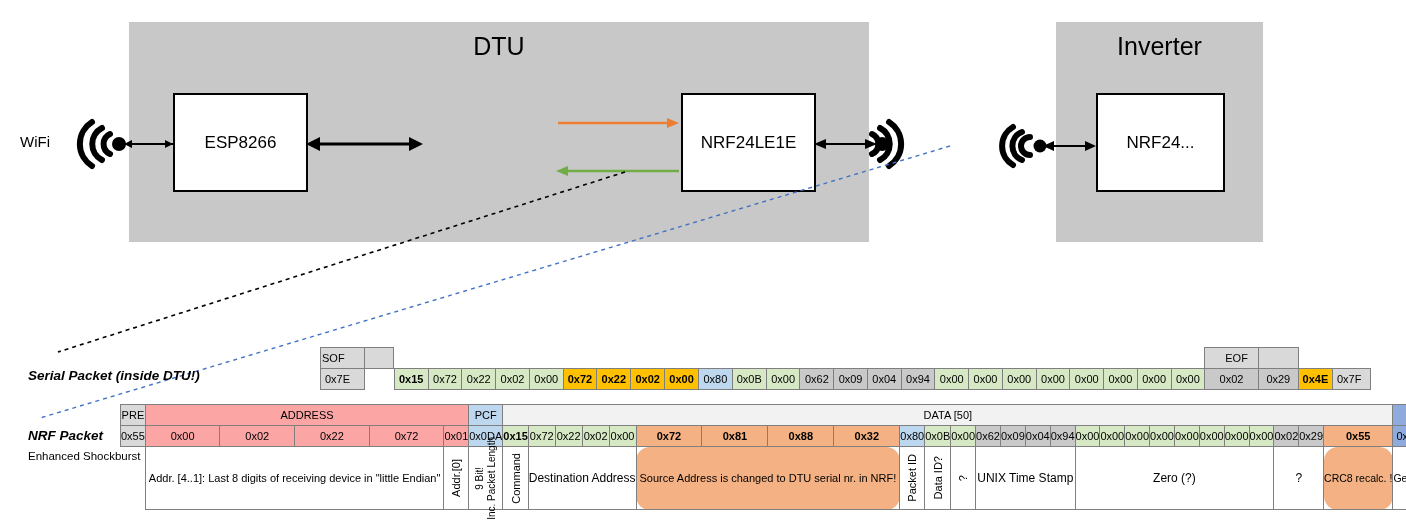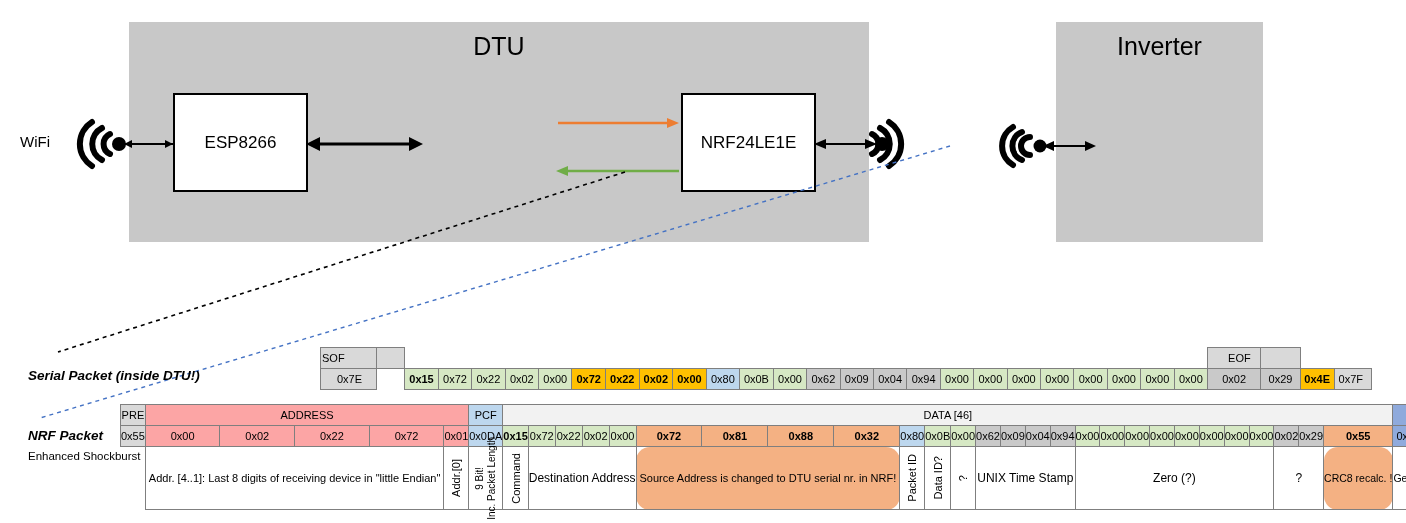--- a/index.html
+++ b/index.html
@@ -88,20 +88,23 @@
   <div class="enclosure" style="left:1056px;top:22px;width:205px;height:218px;">
     <div class="enclosure-title">Inverter</div>
   </div>
 
   <div class="chip" style="left:173px;top:93px;width:131px;height:95px;">
     <span>ESP8266</span>
   </div>
   <div class="chip" style="left:681px;top:93px;width:131px;height:95px;">
     <span>NRF24LE1E</span>
   </div>
+  <div class="chip" style="left:1096px;top:93px;width:125px;height:95px;">
+    <span>NRF24...</span>
+  </div>
 
   <div class="wifi-label" style="left:20px;top:133px;">WiFi</div>
 
   <svg class="overlay">
     <defs>
       <marker id="ahB" markerWidth="7" markerHeight="7" refX="6.2" refY="3.2" orient="auto">
         <path d="M0,0 L7,3.2 L0,6.4 z" fill="#000"></path>
       </marker>
       <marker id="ahBs" markerWidth="7" markerHeight="7" refX="0.8" refY="3.2" orient="auto">
         <path d="M7,0 L0,3.2 L7,6.4 z" fill="#000"></path>
@@ -164,21 +167,21 @@
   <table class="tbl" style="left:320px;top:347px;">
     <tbody>
         <tr>
       <td class="h20 c-grey" style="width:43px;text-align:left;padding-left:1px;">SOF</td>
       <td class="h20 c-grey" style="width:35px;border-left:none;"></td>
       <td class="h20 c-none" colspan="25"></td>
       <td class="h20 c-grey" style="width:35px;text-align:left;padding-left:20px;">EOF</td>
       <td class="h20 c-grey" style="width:43px;border-left:none;"></td>
     </tr>
     <tr>
-      <td class="h20 c-grey" style="width:43px;text-align:left;padding-left:16px;">0x7E</td>
+      <td class="h20 c-grey" style="width:43px;text-align:left;padding-left:4px;">0x7E</td>
       <td class="h20 c-none" style="width:35px;border:none;"></td>
       <td class="h20 c-none" style="width:0;border:none;padding:0;"></td>
       <td class="h20 c-green bold" style="width:35px;">0x15</td>
       <td class="h20 c-green" style="width:35px;">0x72</td>
       <td class="h20 c-green" style="width:35px;">0x22</td>
       <td class="h20 c-green" style="width:35px;">0x02</td>
       <td class="h20 c-green" style="width:35px;">0x00</td>
       <td class="h20 c-yellow bold" style="width:35px;">0x72</td>
       <td class="h20 c-yellow bold" style="width:35px;">0x22</td>
       <td class="h20 c-yellow bold" style="width:35px;">0x02</td>
@@ -210,21 +213,21 @@
   <div class="rowlabel" style="left:28px;top:428px;">NRF Packet</div>
   <div class="rowsub" style="left:28px;top:450px;">Enhanced Shockburst</div>
 
   <table class="tbl" style="left:120px;top:404px;">
 
     <tbody>
         <tr>
       <td class="h20 c-grey" style="width:37px;">PRE</td>
       <td class="h20 c-yellow-l" colspan="5" style="width:170px;">ADDRESS</td>
       <td class="h20 c-blue" style="width:41px;">PCF</td>
-      <td class="h20 c-lightgrey" colspan="27">DATA [46]</td>
+      <td class="h20 c-lightgrey" colspan="27">DATA [50]</td>
       <td class="h20 c-blue2" colspan="2" style="width:78px;">NRF CRC</td>
     </tr>
 
     <tr>
       <td class="h20 c-grey" style="width:37px;">0x55</td>
       <td class="h20 c-yellow-l" style="width:34px;">0x00</td>
       <td class="h20 c-yellow-l" style="width:34px;">0x02</td>
       <td class="h20 c-yellow-l" style="width:34px;">0x22</td>
       <td class="h20 c-yellow-l" style="width:34px;">0x72</td>
       <td class="h20 c-yellow-l" style="width:34px;">0x01</td>

